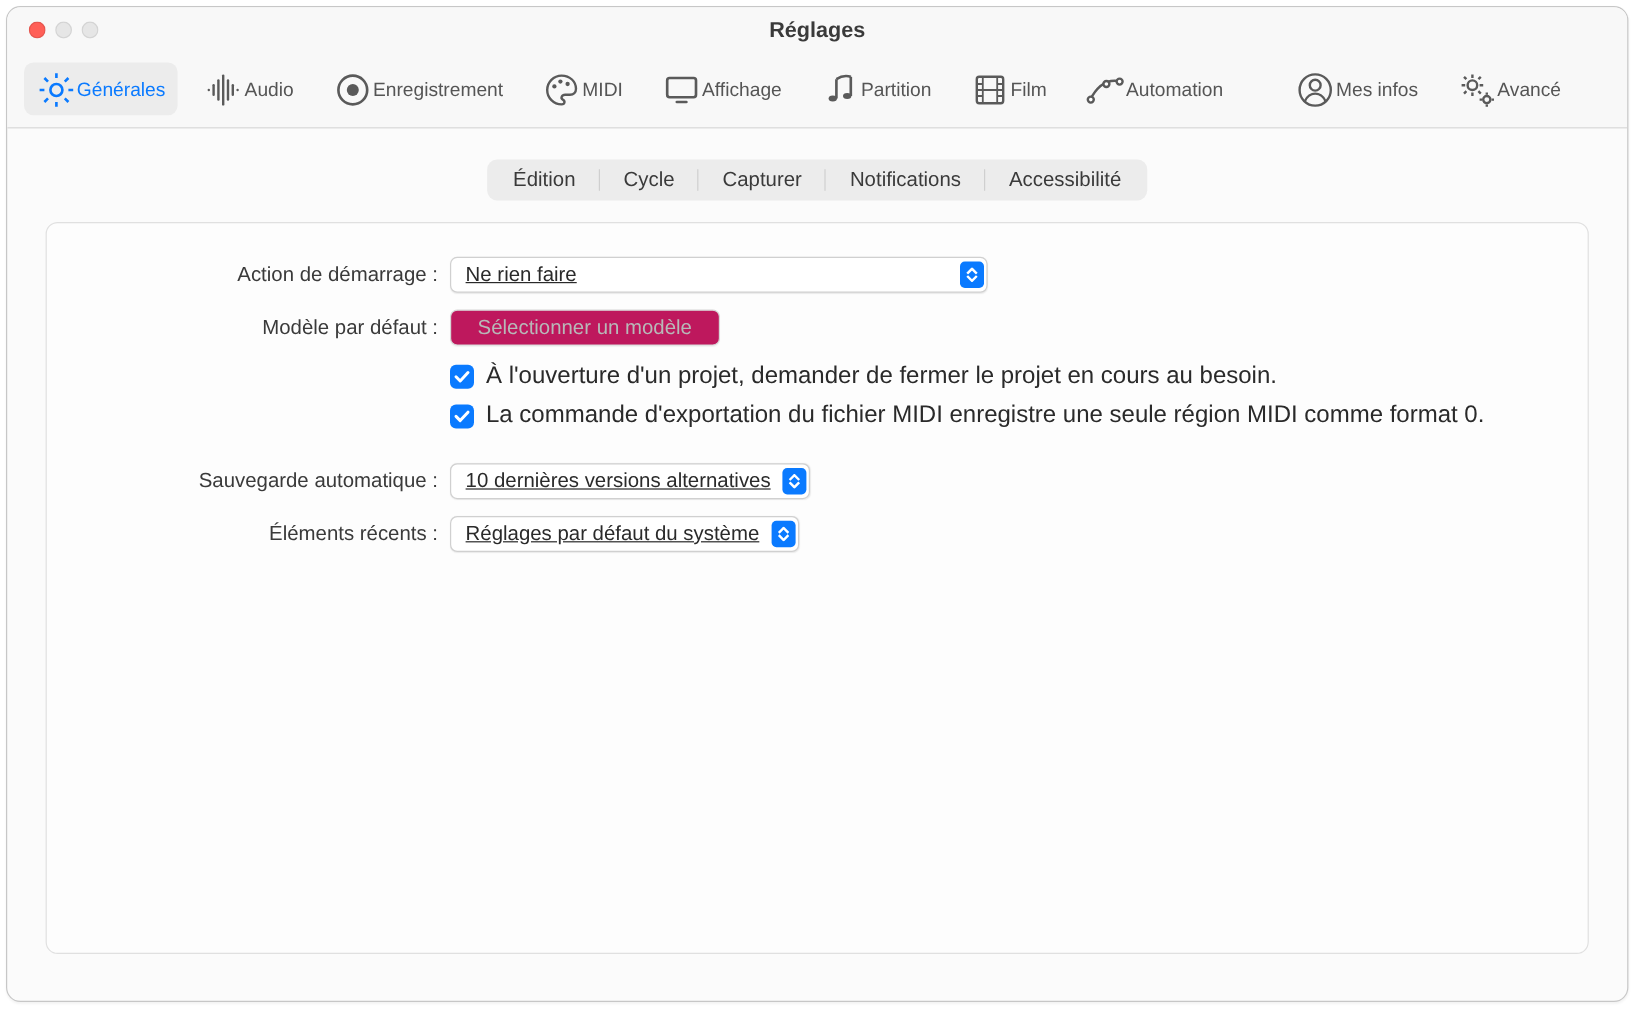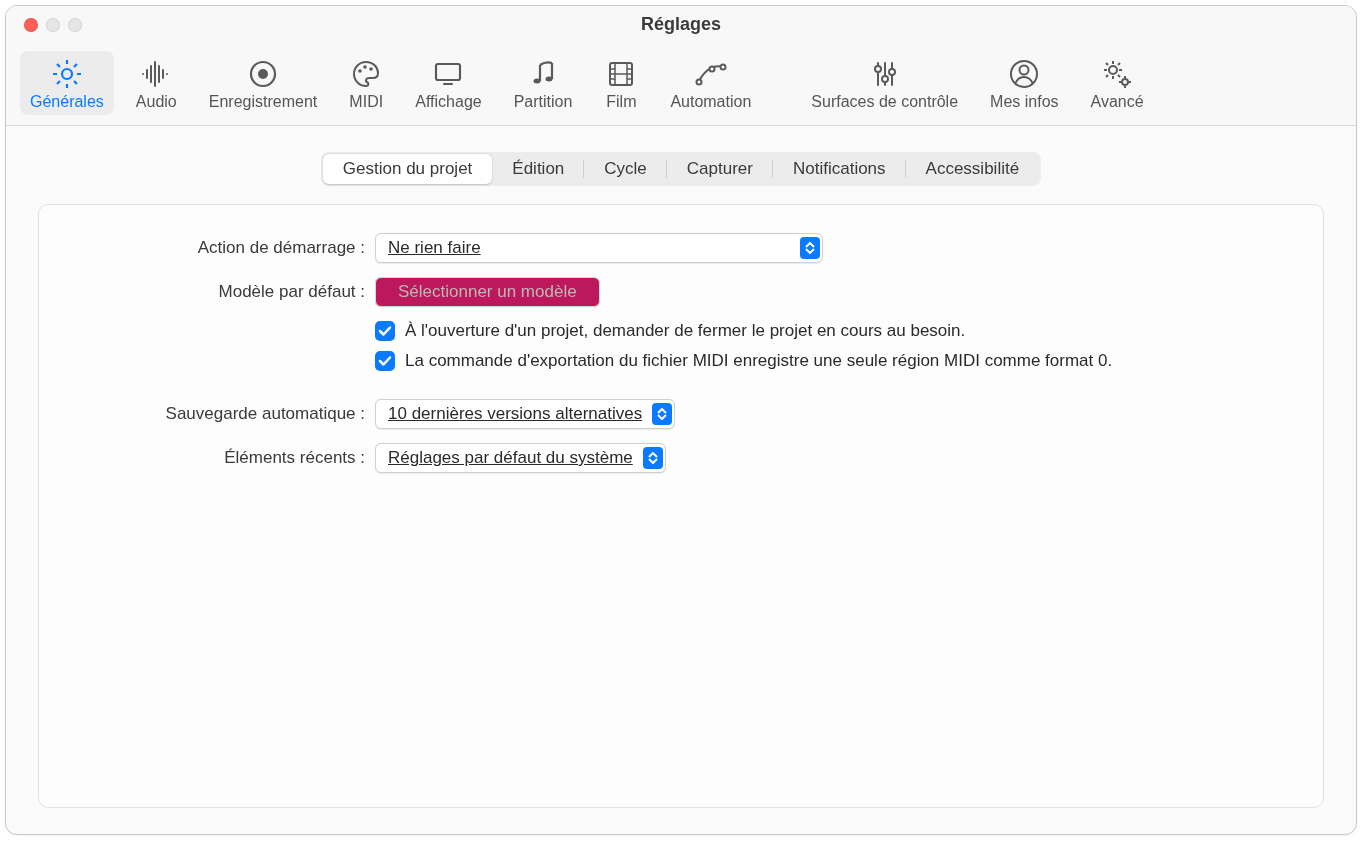--- a/index.html
+++ b/index.html
@@ -53,21 +53,21 @@
   .toolbar {
     display: flex;
     align-items: flex-end;
     padding: 8px 14px 10px 14px;
     gap: 12px;
     border-bottom: 1px solid #d9d9d9;
     background: #f8f8f8;
   }
   .tool {
     display: flex;
-    flex-direction: column;
+    flex-direction: row;
     align-items: center;
     justify-content: flex-end;
     padding: 6px 10px 4px 10px;
     border-radius: 8px;
     color: #555;
     white-space: nowrap;
   }
   .tool.selected {
     background: #ececec;
     color: #0a7aff;
@@ -181,21 +181,21 @@
     flex-shrink:0;
   }
   .check svg { width:14px; height:14px; }
   .check svg path { stroke:#fff; stroke-width:2.5; fill:none; stroke-linecap:round; stroke-linejoin:round;}
 
   .check-row {
     display:flex; align-items:center;
     margin-left:300px;
     gap:10px;
     margin-bottom:10px;
-    font-size:17px;
+    font-size:20px;
     color:#2a2a2a;
   }
 
 </style>
 </head>
 <body>
 
 <div class="window">
 
   <div class="titlebar">
@@ -303,35 +303,20 @@
             <circle cx="18" cy="12" r="2.5" fill="#fff" stroke="#5a5a5a" stroke-width="2"></circle>
             <circle cx="29" cy="10" r="2.5" fill="#fff" stroke="#5a5a5a" stroke-width="2"></circle>
           </svg>
         </div>
                <div class="lbl">Automation</div>
       </div>
       <div class="spacer" style="max-width: 16px;"></div>
       <div class="tool">
         <div class="icon">
           <svg viewBox="0 0 34 34">
-            <g stroke="#5a5a5a" stroke-width="2" stroke-linecap="round">
-              <line x1="10" y1="6" x2="10" y2="28"></line>
-              <line x1="17" y1="6" x2="17" y2="28"></line>
-              <line x1="24" y1="6" x2="24" y2="28"></line>
-            </g>
-            <circle cx="10" cy="12" r="3" fill="#fff" stroke="#5a5a5a" stroke-width="2"></circle>
-            <circle cx="17" cy="22" r="3" fill="#fff" stroke="#5a5a5a" stroke-width="2"></circle>
-            <circle cx="24" cy="15" r="3" fill="#fff" stroke="#5a5a5a" stroke-width="2"></circle>
-          </svg>
-        </div>
-               <div class="lbl">Surfaces de contrôle</div>
-      </div>
-      <div class="tool">
-        <div class="icon">
-          <svg viewBox="0 0 34 34">
             <circle cx="17" cy="17" r="13" fill="none" stroke="#5a5a5a" stroke-width="2"></circle>
             <circle cx="17" cy="13" r="4.5" fill="none" stroke="#5a5a5a" stroke-width="2"></circle>
             <path d="M8 27c2-5 6-7 9-7s7 2 9 7" fill="none" stroke="#5a5a5a" stroke-width="2"></path>
           </svg>
         </div>
                <div class="lbl">Mes infos</div>
       </div>
       <div class="tool">
         <div class="icon">
           <svg viewBox="0 0 34 34">
@@ -343,21 +328,20 @@
             </g>
           </svg>
         </div>
                <div class="lbl">Avancé</div>
       </div>
     </div>
 
   <div class="content">
     <div class="seg-wrap">
       <div class="segmented" id="segmented">
-          <div class="seg selected">Gestion du projet</div>
           <div class="seg">Édition</div>
           <div class="seg">Cycle</div>
           <div class="seg">Capturer</div>
           <div class="seg">Notifications</div>
           <div class="seg">Accessibilité</div>
         </div>
     </div>
 
     <div class="panel">
 

